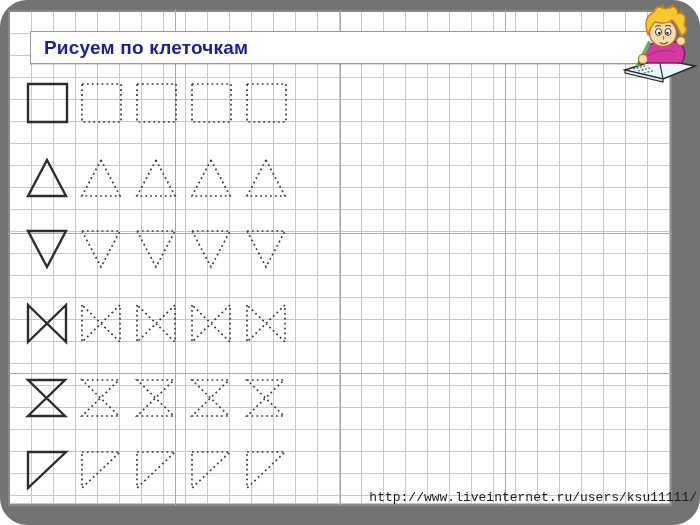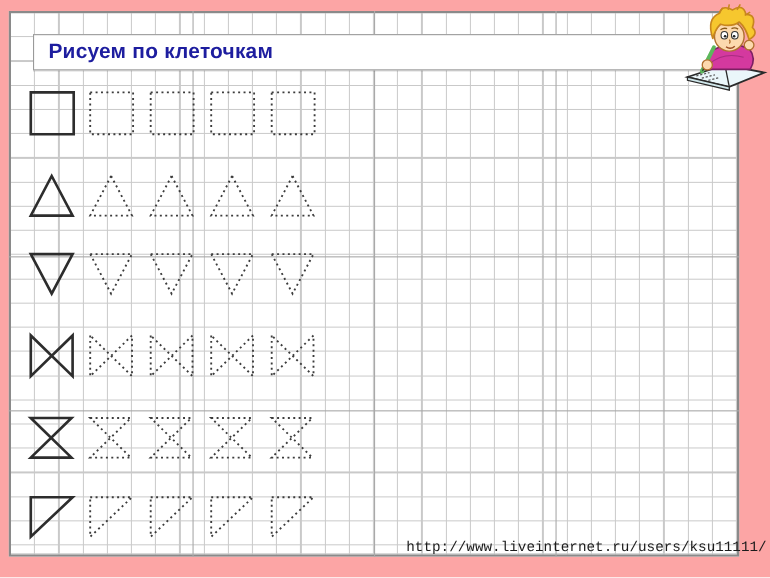--- a/index.html
+++ b/index.html
@@ -6,21 +6,21 @@
     --title-color:#1d1d9f;
     --grid-line-color:#c9c9c9;
     --grid-major-line-color:#a9a9a9;
     --sheet-border-color:#8a8a8a;
     --solid-shape-color:#2d2d2d;
     --dotted-shape-color:#3c3c3c;
   }
   *{margin:0;padding:0;box-sizing:border-box;}
   html,body{width:700px;height:525px;background:#ffffff;overflow:hidden;
     font-family:"Liberation Sans",sans-serif;}
-  #stage{position:relative;width:700px;height:525px;background:#fca5a5;}
+  #stage{position:relative;width:700px;height:525px;background:#737373;border-radius:27px;}
 
   
   #sheet{
     position:absolute;left:8px;top:10px;width:664px;height:496px;
     border:2px solid var(--sheet-border-color);
     background-color:#ffffff;
     background-image:
       repeating-linear-gradient(to right, var(--grid-line-color) 0 1px, transparent 1px 22px),
       repeating-linear-gradient(to bottom, var(--grid-line-color) 0 1px, transparent 1px 22px);
     background-position:-1px -1px;

